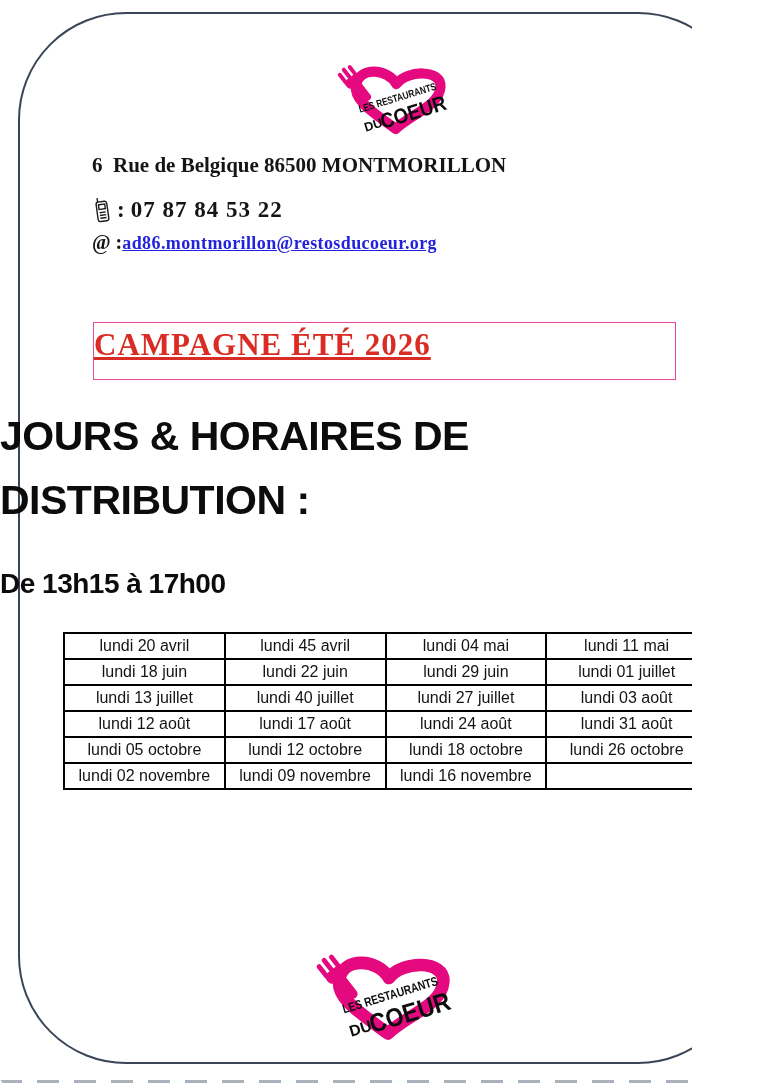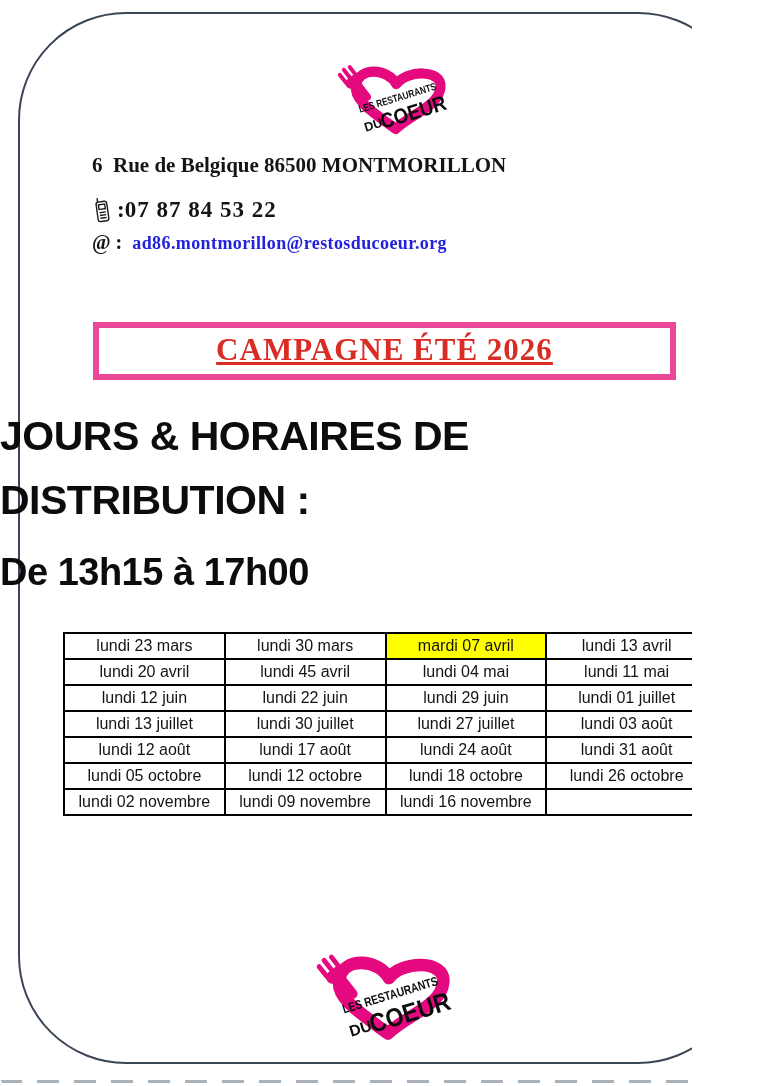--- a/index.html
+++ b/index.html
@@ -32,44 +32,44 @@
   .address{
     position:absolute;left:92px;top:153px;
     font-family:"Liberation Serif",serif;font-weight:bold;font-size:21px;
     white-space:pre;color:#151515;
   }
   .phone-line{
     position:absolute;left:94px;top:196px;display:flex;align-items:center;
     font-family:"Liberation Serif",serif;font-weight:bold;font-size:23px;color:#151515;
   }
   .phone-line .sep{margin-left:6px;}
-  .phone-line .num{margin-left:0;letter-spacing:1px;}
+  .phone-line .num{margin-left:6px;letter-spacing:1px;}
   .email-line{
     position:absolute;left:92px;top:231px;
     font-family:"Liberation Serif",serif;font-weight:bold;font-size:20px;color:#151515;
   }
   .email-link{
-    color:var(--link-blue);font-size:18px;
-    letter-spacing:0.4px;margin-left:10px;cursor:pointer;
+    color:var(--link-blue);text-decoration:underline;font-size:18px;
+    letter-spacing:0.4px;cursor:pointer;
   }
   .campaign-box{
     position:absolute;left:93px;top:322px;width:583px;height:58px;
-    border:6px solid #ec4899;box-sizing:border-box;text-align:center;
+    border:1px solid #ec4899;box-sizing:border-box;text-align:left;
     padding-top:4px;background:#ffffff;
   }
   .campaign-title{
     font-family:"Liberation Serif",serif;font-weight:bold;font-size:31px;
     color:var(--campaign-red);text-decoration:underline;letter-spacing:1px;
   }
   .main-title{
     position:absolute;left:0;top:404px;width:768px;text-align:left;
     font-weight:bold;font-size:41px;color:#0c0c0c;letter-spacing:-0.5px;
   }
   .main-title .tline{line-height:64px;}
-  .main-title .hours{margin-top:8px;font-size:38px;line-height:64px;}
+  .main-title .hours{margin-top:20px;font-size:28px;line-height:64px;}
   table.schedule{
     position:absolute;left:63px;top:632px;width:645px;
     border-collapse:collapse;table-layout:fixed;background:#ffffff;
   }
   table.schedule td{
     border:2px solid #000000;height:24px;padding:0 2px;
     text-align:center;vertical-align:middle;
     font-size:16px;color:#141414;overflow:hidden;white-space:nowrap;
   }
   table.schedule td.hl{background:var(--highlight-yellow);}
@@ -137,40 +137,34 @@
 
   <div class="main-title">
     <div class="tline">JOURS &amp; HORAIRES DE</div>
     <div class="tline">DISTRIBUTION :</div>
     <div class="hours">De 13h15 à 17h00</div>
   </div>
 
   <table class="schedule">
     <tbody>
         <tr>
-          <td>lundi 23 mars</td>
-          <td>lundi 30 mars</td>
-          <td class="hl">mardi 07 avril</td>
-          <td>lundi 13 avril</td>
-        </tr>
-        <tr>
           <td>lundi 20 avril</td>
           <td>lundi 45 avril</td>
           <td>lundi 04 mai</td>
           <td>lundi 11 mai</td>
         </tr>
         <tr>
-          <td>lundi 12 juin</td>
+          <td>lundi 18 juin</td>
           <td>lundi 22 juin</td>
           <td>lundi 29 juin</td>
           <td>lundi 01 juillet</td>
         </tr>
         <tr>
           <td>lundi 13 juillet</td>
-          <td>lundi 30 juillet</td>
+          <td>lundi 40 juillet</td>
           <td>lundi 27 juillet</td>
           <td>lundi 03 août</td>
         </tr>
         <tr>
           <td>lundi 12 août</td>
           <td>lundi 17 août</td>
           <td>lundi 24 août</td>
           <td>lundi 31 août</td>
         </tr>
         <tr>

